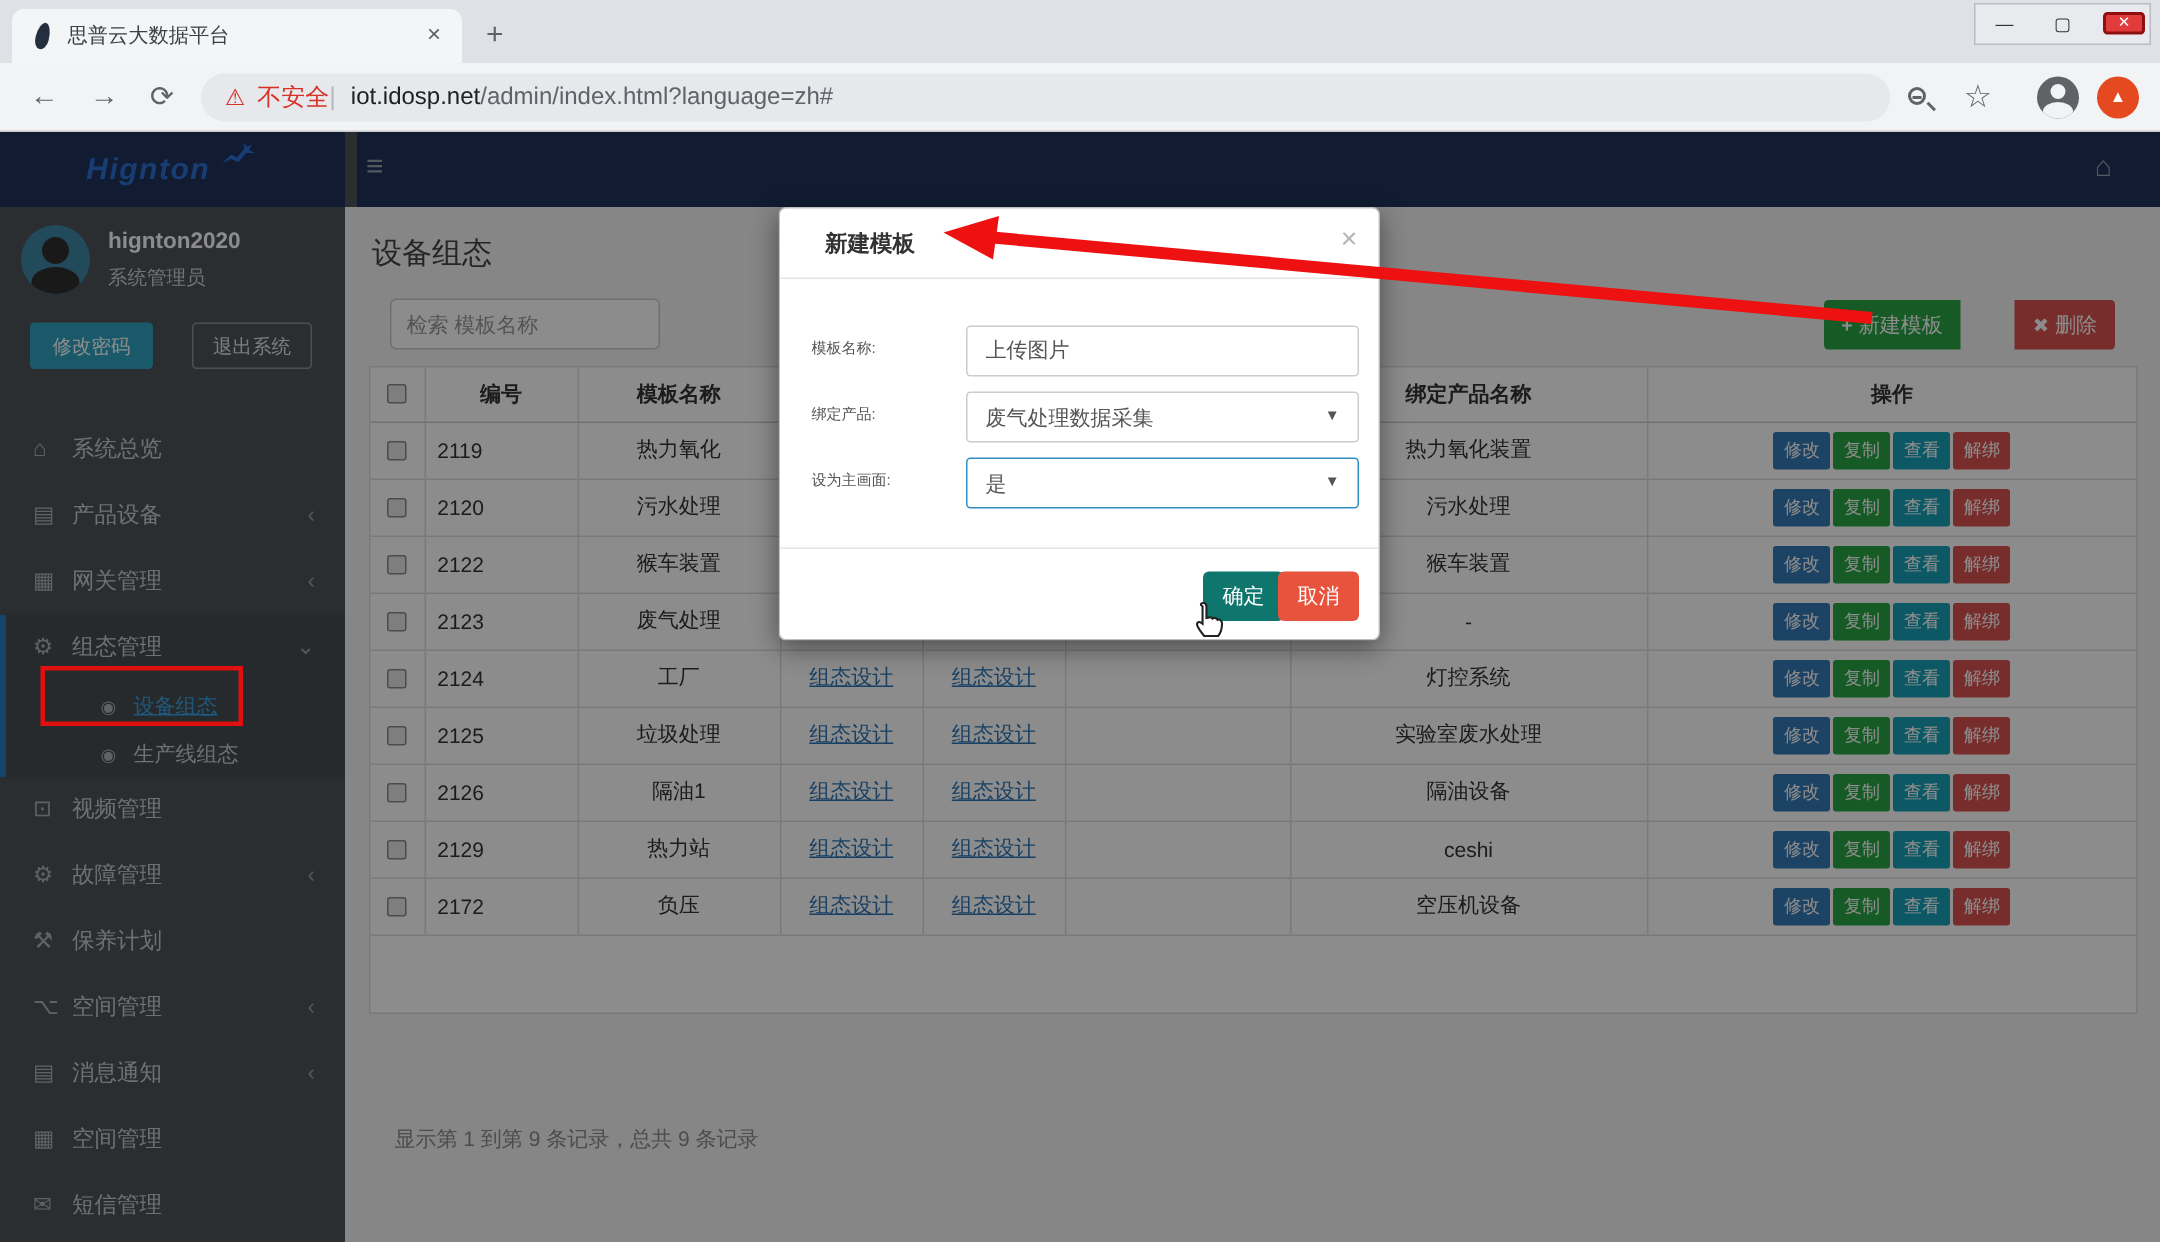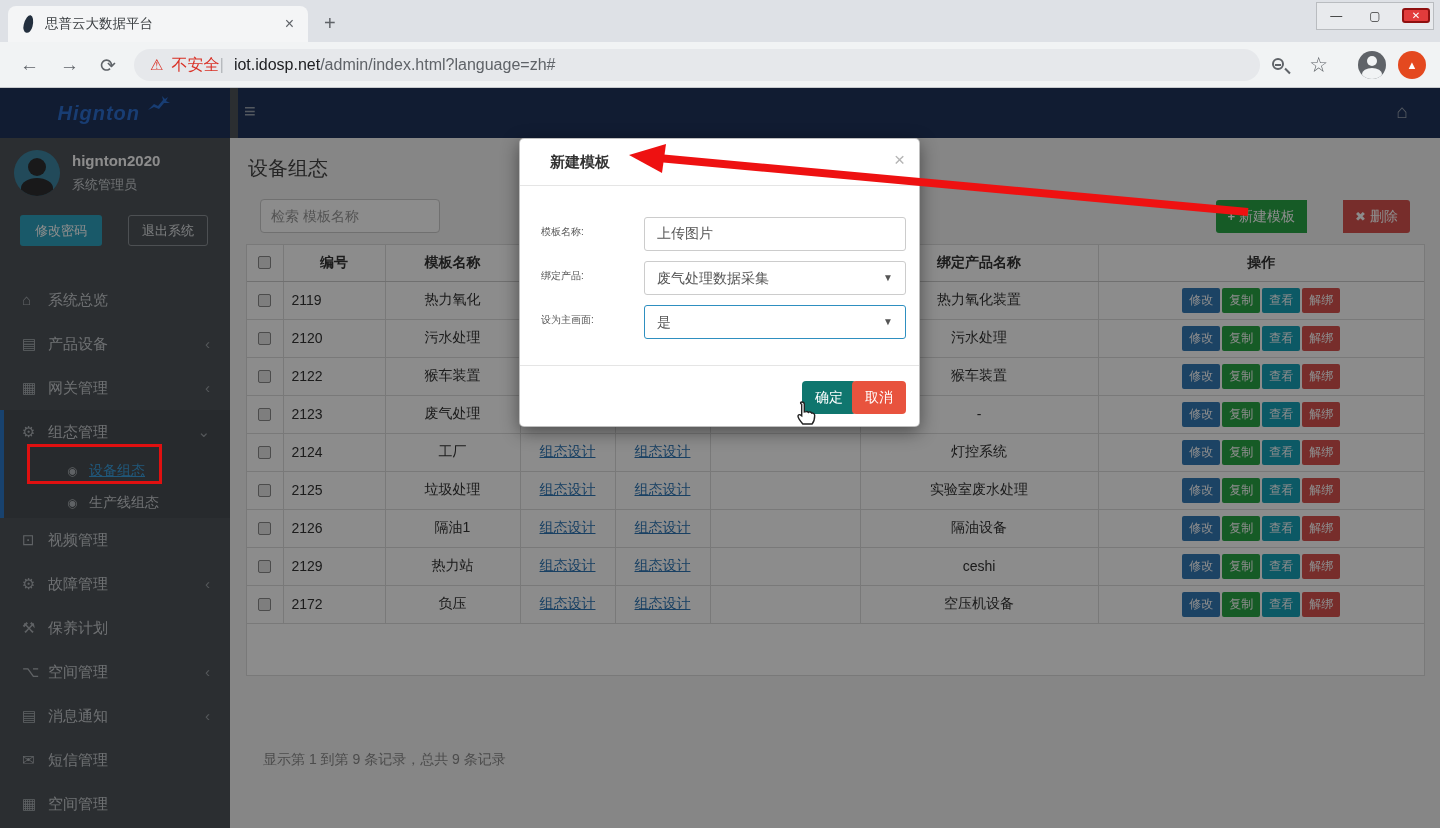--- a/index.html
+++ b/index.html
@@ -161,22 +161,22 @@
         <li class="mi"><span class="mi-icon">▤</span><span>产品设备</span><span class="mi-chevron">‹</span></li>
         <li class="mi"><span class="mi-icon">▦</span><span>网关管理</span><span class="mi-chevron">‹</span></li>
         <li class="mi active"><span class="mi-icon">⚙</span><span>组态管理</span><span class="mi-chevron">⌄</span></li>
         <li class="sub active"><span class="mi-icon">◉</span><span class="sub-label">设备组态</span></li>
         <li class="sub"><span class="mi-icon">◉</span><span class="sub-label">生产线组态</span></li>
         <li class="mi"><span class="mi-icon">⊡</span><span>视频管理</span></li>
         <li class="mi"><span class="mi-icon">⚙</span><span>故障管理</span><span class="mi-chevron">‹</span></li>
         <li class="mi"><span class="mi-icon">⚒</span><span>保养计划</span></li>
         <li class="mi"><span class="mi-icon">⌥</span><span>空间管理</span><span class="mi-chevron">‹</span></li>
         <li class="mi"><span class="mi-icon">▤</span><span>消息通知</span><span class="mi-chevron">‹</span></li>
+        <li class="mi"><span class="mi-icon">▦</span><span>空间管理</span></li>
         <li class="mi"><span class="mi-icon">✉</span><span>短信管理</span></li>
-        <li class="mi"><span class="mi-icon">▦</span><span>空间管理</span></li>
       </ul>
   </div>
 
   <div id="main">
     <div id="page-title">设备组态</div>
     <input id="search-input" placeholder="检索 模板名称" style="">
     <div id="top-actions">
       <button class="tbtn" id="btn-new"><span class="bic">+</span><span>新建模板</span></button>
       <button class="tbtn" id="btn-del"><span class="bic">✖</span><span>删除</span></button>
     </div>

